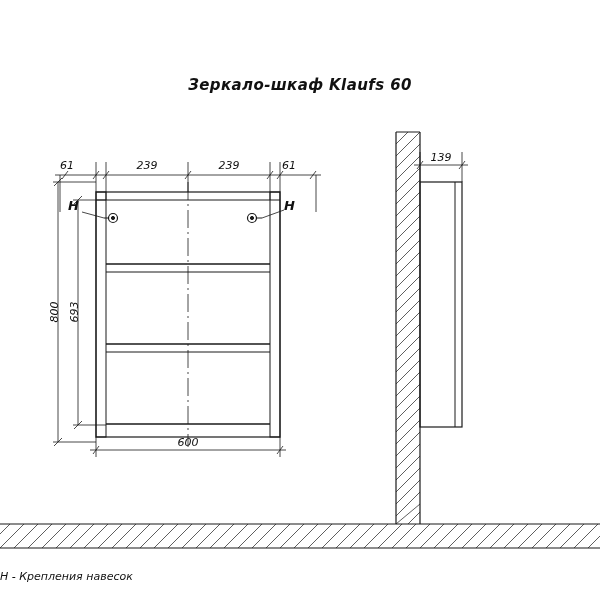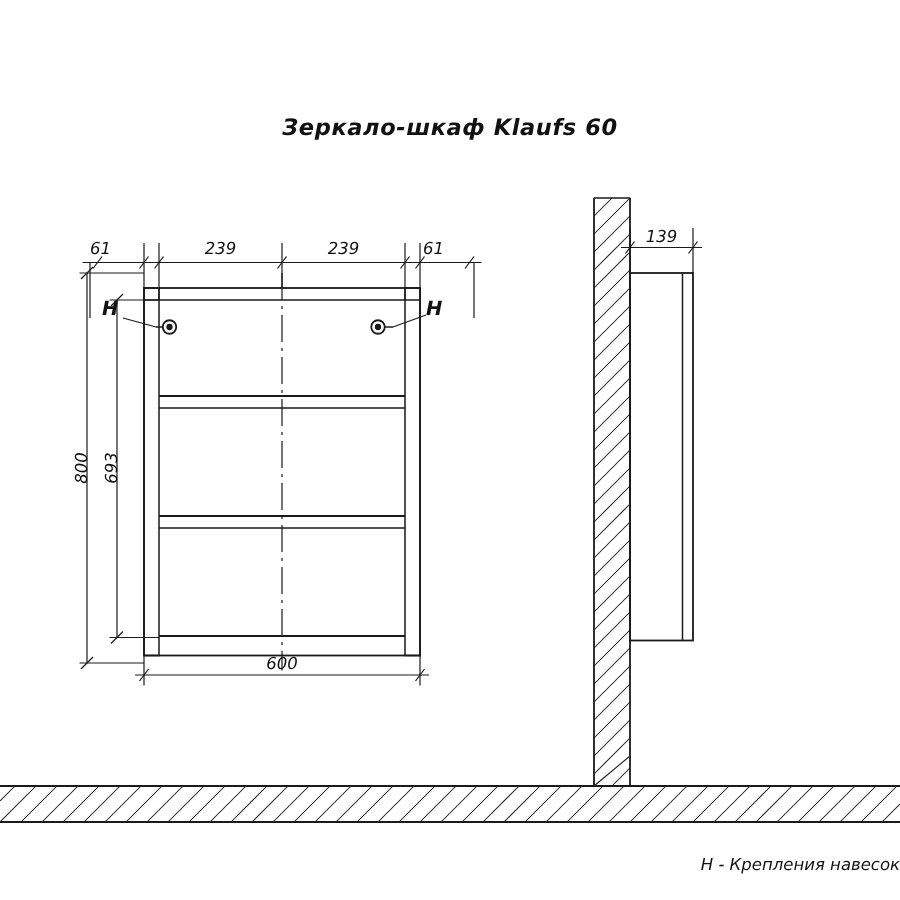--- a/index.html
+++ b/index.html
@@ -32,21 +32,21 @@
     font-weight: bold;
     font-size: 15px;
     letter-spacing: 0.4px;
     color: #111;
   }
   .legend {
     position: absolute;
     left: 0;
     top: 538px;
     width: 600px;
-    text-align: right;
+    text-align: left;
     font-family: "DejaVu Sans", sans-serif;
     font-style: italic;
     font-size: 11px;
     color: #111;
   }
   svg {
     position: absolute;
     left: 0;
     top: 0;
   }

